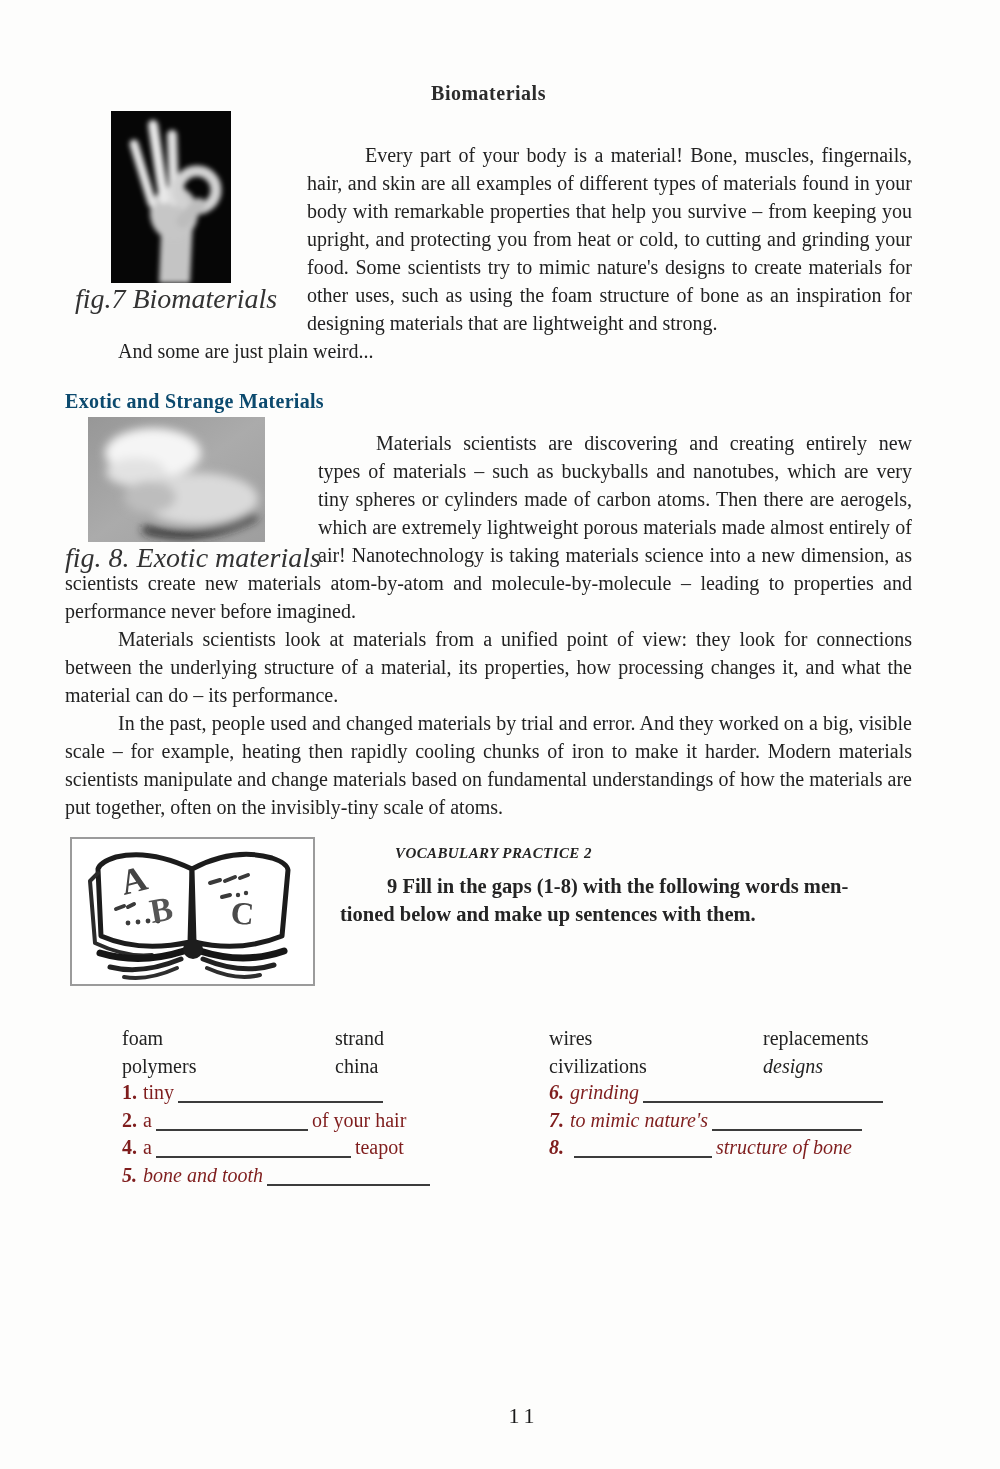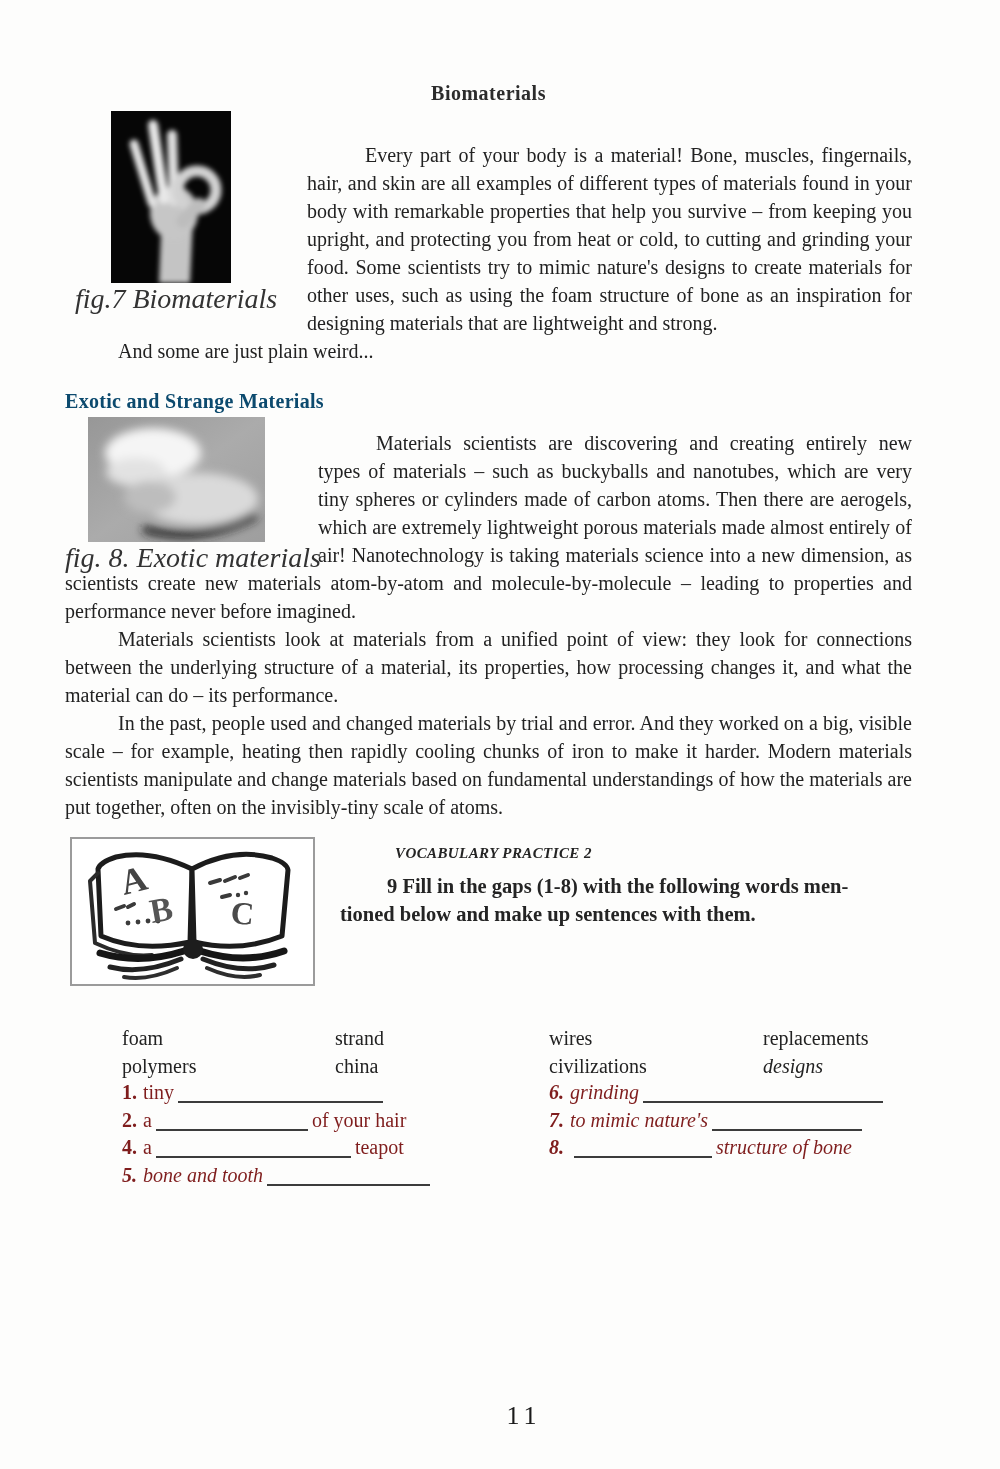--- a/index.html
+++ b/index.html
@@ -80,21 +80,21 @@
   .item-right{font-style:italic;}
   .item-right .num{font-style:italic;}
   .blank{
     display:inline-block;height:12px;
     border-bottom:2px solid #3c3c3c;
     vertical-align:-4px;margin:0 4px;
   }
 
   .pagenum{
     position:absolute;left:0;right:0;top:1402px;
-    text-align:center;font-size:26px;letter-spacing:5px;color:#1a1a1a;padding-left:48px;
+    text-align:center;font-size:22px;letter-spacing:5px;color:#1a1a1a;padding-left:48px;
   }
   svg{display:block;}
 </style>
 </head>
 <body>
 
 <div class="page">
   <div class="column">
 
     <h1 class="main-title">Biomaterials</h1>

